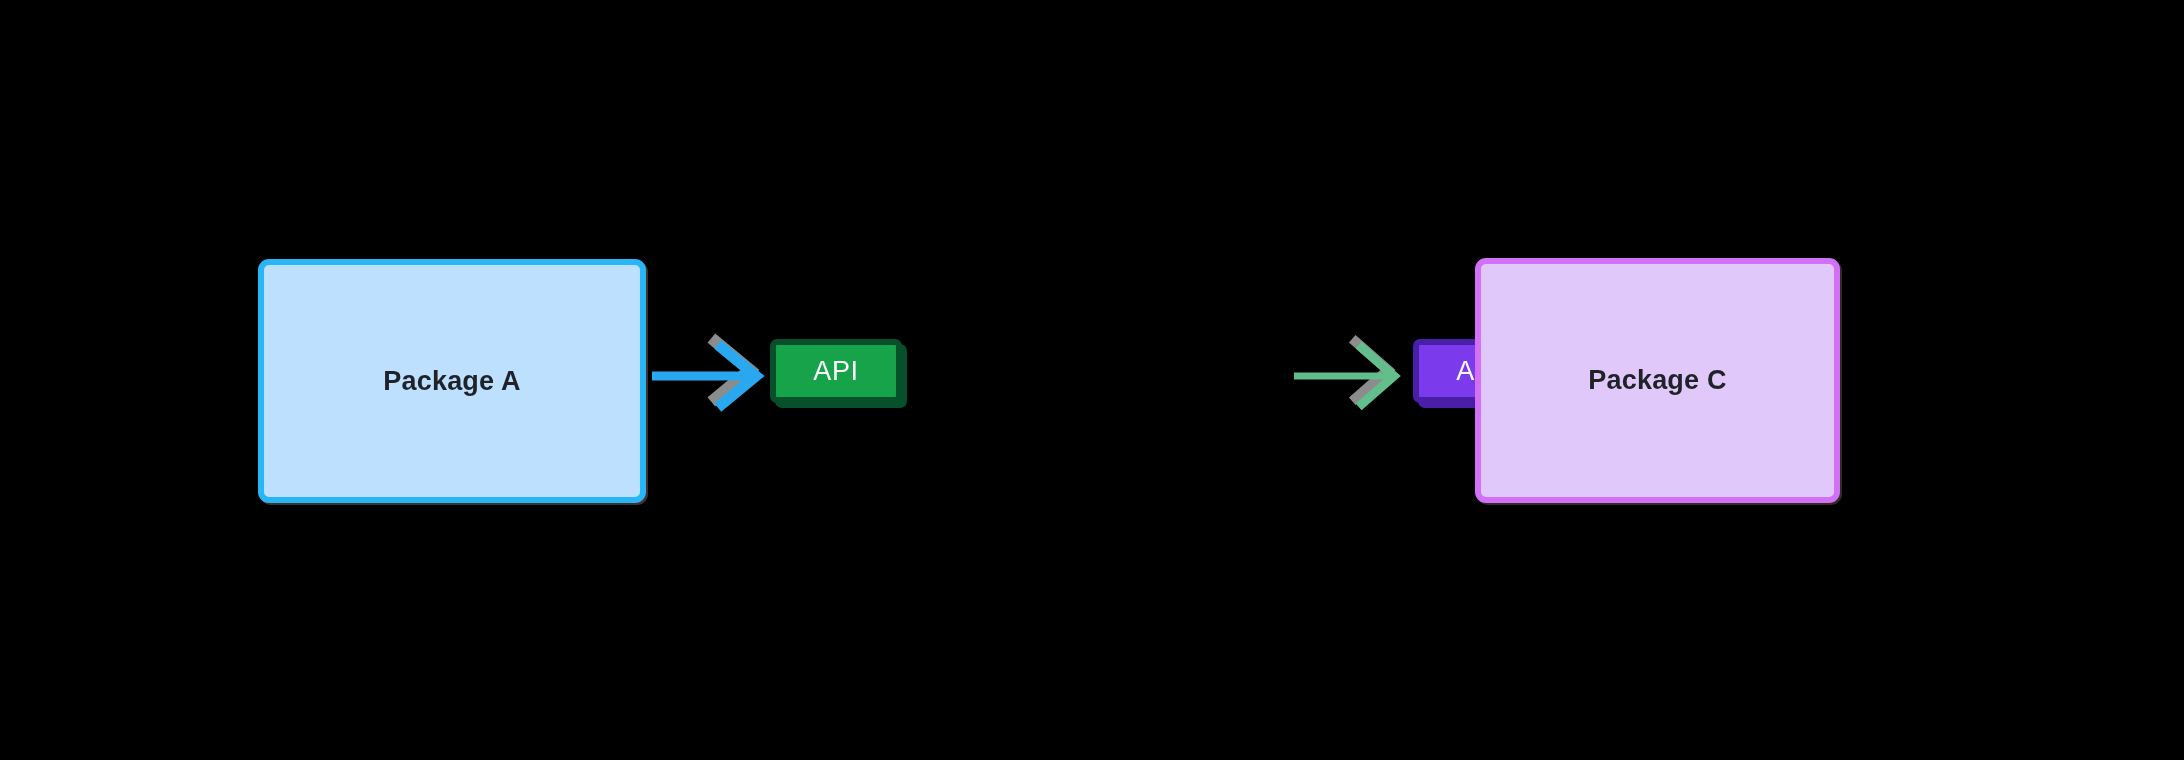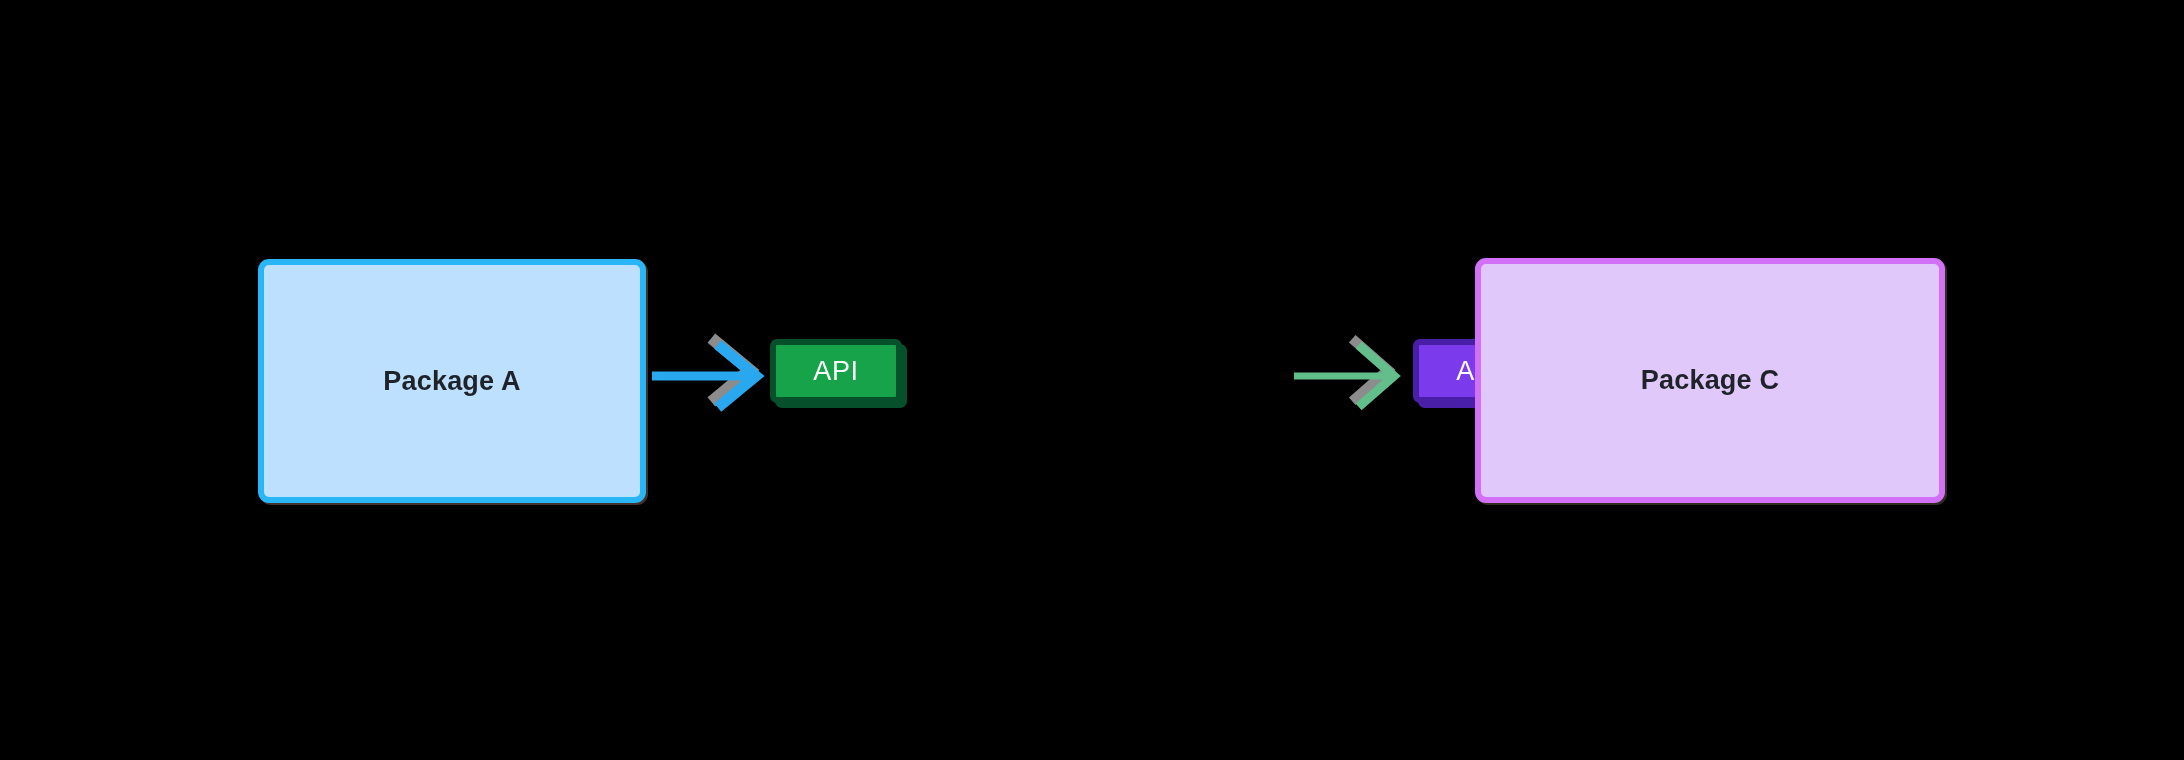--- a/index.html
+++ b/index.html
@@ -47,21 +47,21 @@
   #pkg-b {
     left: 833px;  top: 258px;
     width: 453px; height: 245px;
     background: #acedbe;
     border-width: 6px;
     border-color: #62be8a;
     box-shadow: 2px 2px 0 0 rgba(120,90,110,0.45);
   }
   #pkg-c {
     left: 1475px; top: 258px;
-    width: 470px; height: 245px;
+    width: 365px; height: 245px;
     background: #e0c9fa;
     border-width: 6px;
     border-color: #d271f7;
     box-shadow: 2px 2px 0 0 rgba(120,110,80,0.40);
   }
 
   
   .arrow-wrap {
     position: absolute;
     top: 330px;

